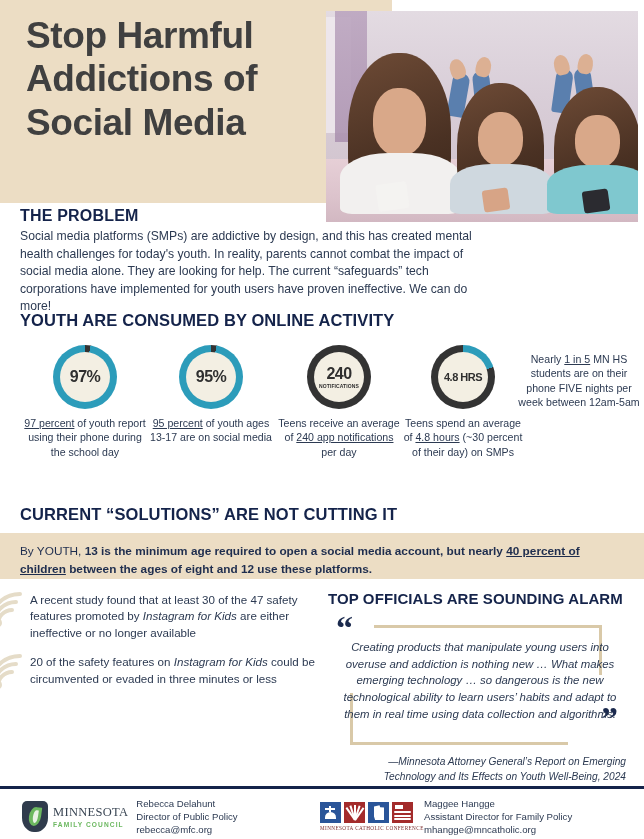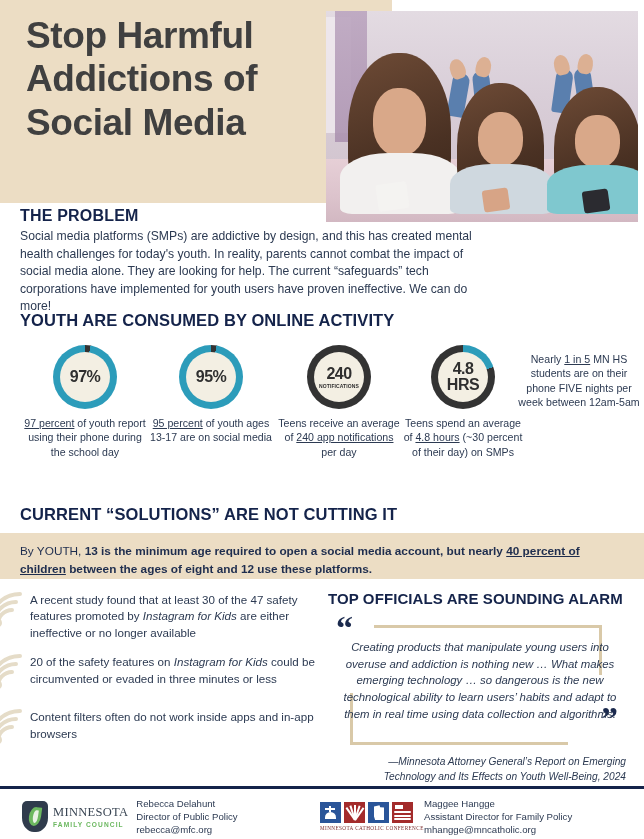--- a/index.html
+++ b/index.html
@@ -112,21 +112,21 @@
     position:absolute; left:7px; top:7px; width:50px; height:50px;
     background:#f3efe3; border-radius:50%;
     display:flex; align-items:center; justify-content:center;
     flex-direction:column;
   }
   .ring .val {
     font-size:16px; font-weight:bold; color:#2f2f2f;
     font-family:"Liberation Sans", sans-serif; letter-spacing:-0.5px;
     line-height:1;
   }
-  .ring .val.small { font-size:16px; }
+  .ring .val.small { font-size:11px; }
   .ring .sub {
     font-size:5px; font-weight:bold; color:#2f2f2f; letter-spacing:0.1px;
     margin-top:1px;
   }
   .cap {
     margin-top:7px; font-size:10.6px; line-height:1.36; color:#2c3a52;
   }
   .u { text-decoration: underline; }
 
   
@@ -369,31 +369,20 @@
         <div class="wifi"><svg viewBox="0 0 44 40" width="44" height="40">
             <g fill="none" stroke="#e5dcc8" stroke-width="4" stroke-linecap="round">
               <path d="M6 34 A30 30 0 0 1 36 4"></path>
               <path d="M10 34 A22 22 0 0 1 32 12"></path>
               <path d="M14 34 A14 14 0 0 1 28 20"></path>
             </g>
             <circle cx="14" cy="33" r="4" fill="#e5dcc8"></circle>
           </svg></div>
         <p><span>20 of the safety features on </span><i>Instagram for Kids</i><span> could be circumvented or evaded in three minutes or less</span></p>
       </div>
-      <div class="bullet">
-        <div class="wifi"><svg viewBox="0 0 44 40" width="44" height="40">
-            <g fill="none" stroke="#e5dcc8" stroke-width="4" stroke-linecap="round">
-              <path d="M6 34 A30 30 0 0 1 36 4"></path>
-              <path d="M10 34 A22 22 0 0 1 32 12"></path>
-              <path d="M14 34 A14 14 0 0 1 28 20"></path>
-            </g>
-            <circle cx="14" cy="33" r="4" fill="#e5dcc8"></circle>
-          </svg></div>
-        <p><span>Content filters often do not work inside apps and in-app browsers</span></p>
-      </div>
     </div>
 
   <div class="quote-wrap">
     <div class="quote-head">TOP OFFICIALS ARE SOUNDING ALARM</div>
     <div class="quote-box">
       <div class="brk" style="left:52px; top:14px; width:228px; height:3px;"></div>
       <div class="brk" style="left:277px; top:14px; width:3px; height:50px;"></div>
       <div class="brk" style="left:28px; top:82px; width:3px; height:52px;"></div>
       <div class="brk" style="left:28px; top:131px; width:218px; height:3px;"></div>
 

